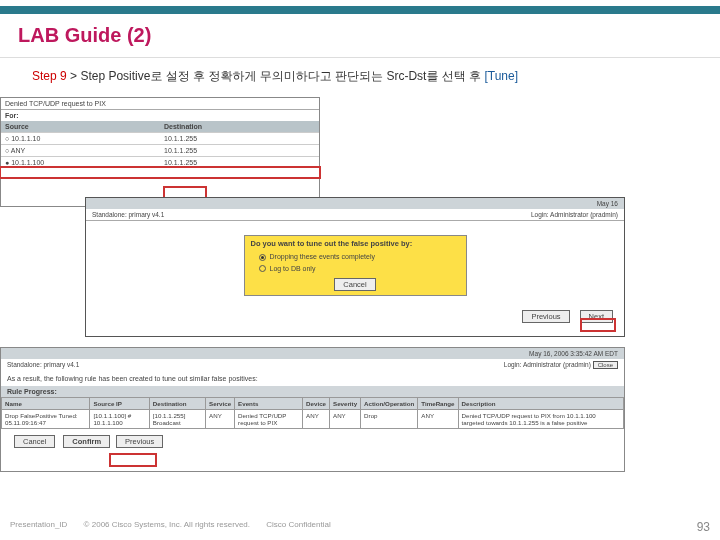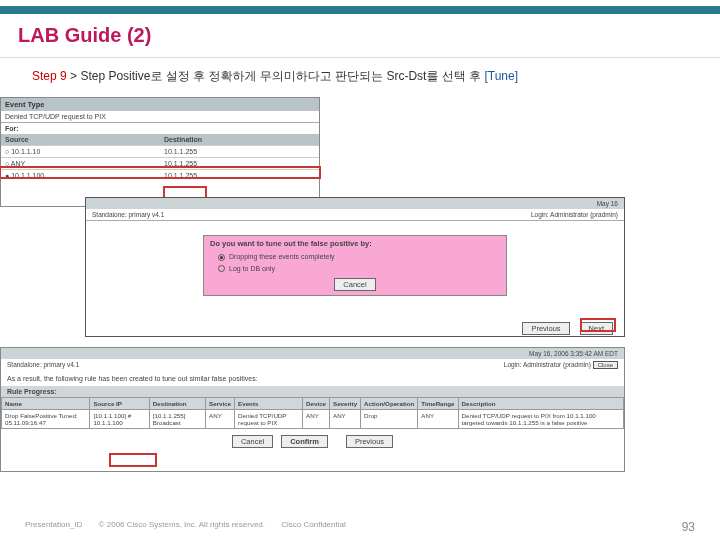--- a/index.html
+++ b/index.html
@@ -21,56 +21,55 @@
   .pair-hdr > div { flex: 1; padding: 2px 4px; font-weight: bold; }
   .pair-row { display: flex; border-top: 1px solid #ccc; }
   .pair-row > div { flex: 1; padding: 2px 4px; }
   .hl { position: absolute; border: 2px solid #c33; }
   .btn { display: inline-block; border: 1px solid #666; background: #eee; padding: 1px 8px; font-size: 7.5px; margin: 0 3px; }
   .btnbar { text-align: center; padding: 4px 0; }
   
   .p2 { left: 85px; top: 100px; width: 540px; height: 140px; border-color: #555; }
   .p2 .topline { background: #cdd4d8; padding: 2px 6px; display: flex; justify-content: space-between; font-size: 6.5px; }
   .p2 .standalone { padding: 2px 6px; border-bottom: 1px solid #aaa; font-size: 6.5px; }
-  .p2 .dialog { margin: 14px auto 22px; width: 304px; border: 1px solid #888; background: #f9a8d4; }
+  .p2 .dialog { margin: 14px auto 10px; width: 223px; border: 1px solid #888; background: #fde047; }
   .p2 .dialog .q { padding: 3px 6px; font-weight: bold; font-size: 7.5px; }
   .p2 .opt { padding: 2px 14px; font-size: 7px; }
   .p2 .radio { display: inline-block; width: 7px; height: 7px; border: 1px solid #555; border-radius: 50%; margin-right: 4px; vertical-align: middle; }
   .p2 .radio.sel::after { content: ""; display: block; width: 3px; height: 3px; background: #333; border-radius: 50%; margin: 1px auto; }
   .p2 .navbar { display: flex; justify-content: flex-end; padding: 4px 8px; gap: 4px; }
   
   .p3 { left: 0; top: 250px; width: 625px; height: 125px; }
   .p3 .topline { background: #cdd4d8; padding: 2px 6px; display: flex; justify-content: space-between; font-size: 6.5px; }
   .p3 .standalone { padding: 2px 6px; font-size: 6.5px; display: flex; justify-content: space-between; }
   .p3 .closebtn { display: inline-block; border: 1px solid #555; padding: 0 4px; font-size: 6px; background: #eee; }
   .p3 .result { padding: 4px 6px; font-size: 7px; }
   .p3 .ruleprog { padding: 2px 6px; background: #d0d6da; font-weight: bold; font-size: 7px; }
   .p3 table { width: 100%; border-collapse: collapse; font-size: 6.2px; }
   .p3 th, .p3 td { border: 1px solid #999; padding: 2px 3px; text-align: left; vertical-align: top; }
   .p3 th { background: #d0d6da; font-weight: bold; }
-  .p3 .bottombar { display: flex; justify-content: center; padding: 6px 10px; gap: 12px; }
+  .p3 .bottombar { display: flex; justify-content: flex-start; padding: 6px 10px; }
   .hl2 { position: absolute; border: 2px solid #c33; }
-  .footer { position: absolute; left: 0; bottom: 6px; width: 100%; padding: 0 25px; display: flex; justify-content: space-between; font-size: 8px; color: #999; }
+  .footer { position: absolute; left: 0; bottom: 6px; width: 100%; padding: 0 10px; display: flex; justify-content: space-between; font-size: 8px; color: #999; }
   .footer .left span { margin-right: 14px; }
   .pgnum { color: #888; font-size: 12px; }
 </style>
 </head>
 <body>
 
 <div class="top-edge"></div>
 <div class="cisco-bar"></div>
 <div class="title">LAB Guide (2)</div>
 <div class="instruction">
   <span class="step-red">Step 9</span><span> &gt; </span><span>Step Positive로 설정 후 정확하게 무의미하다고 판단되는 Src-Dst를 선택 후 </span><span class="tune-blue">[Tune]</span>
 </div>
 
 <div class="shots">
 
   <div class="panel p1">
-    <div class="hdr">Event Type</div>
     <div class="subrow">Denied TCP/UDP request to PIX</div>
     <div class="lbl">For:</div>
     <div class="pair-hdr">
       <div>Source</div>
       <div>Destination</div>
     </div>
     <div class="pair-row">
       <div>○ 10.1.1.10</div>
       <div>10.1.1.255</div>
     </div>

